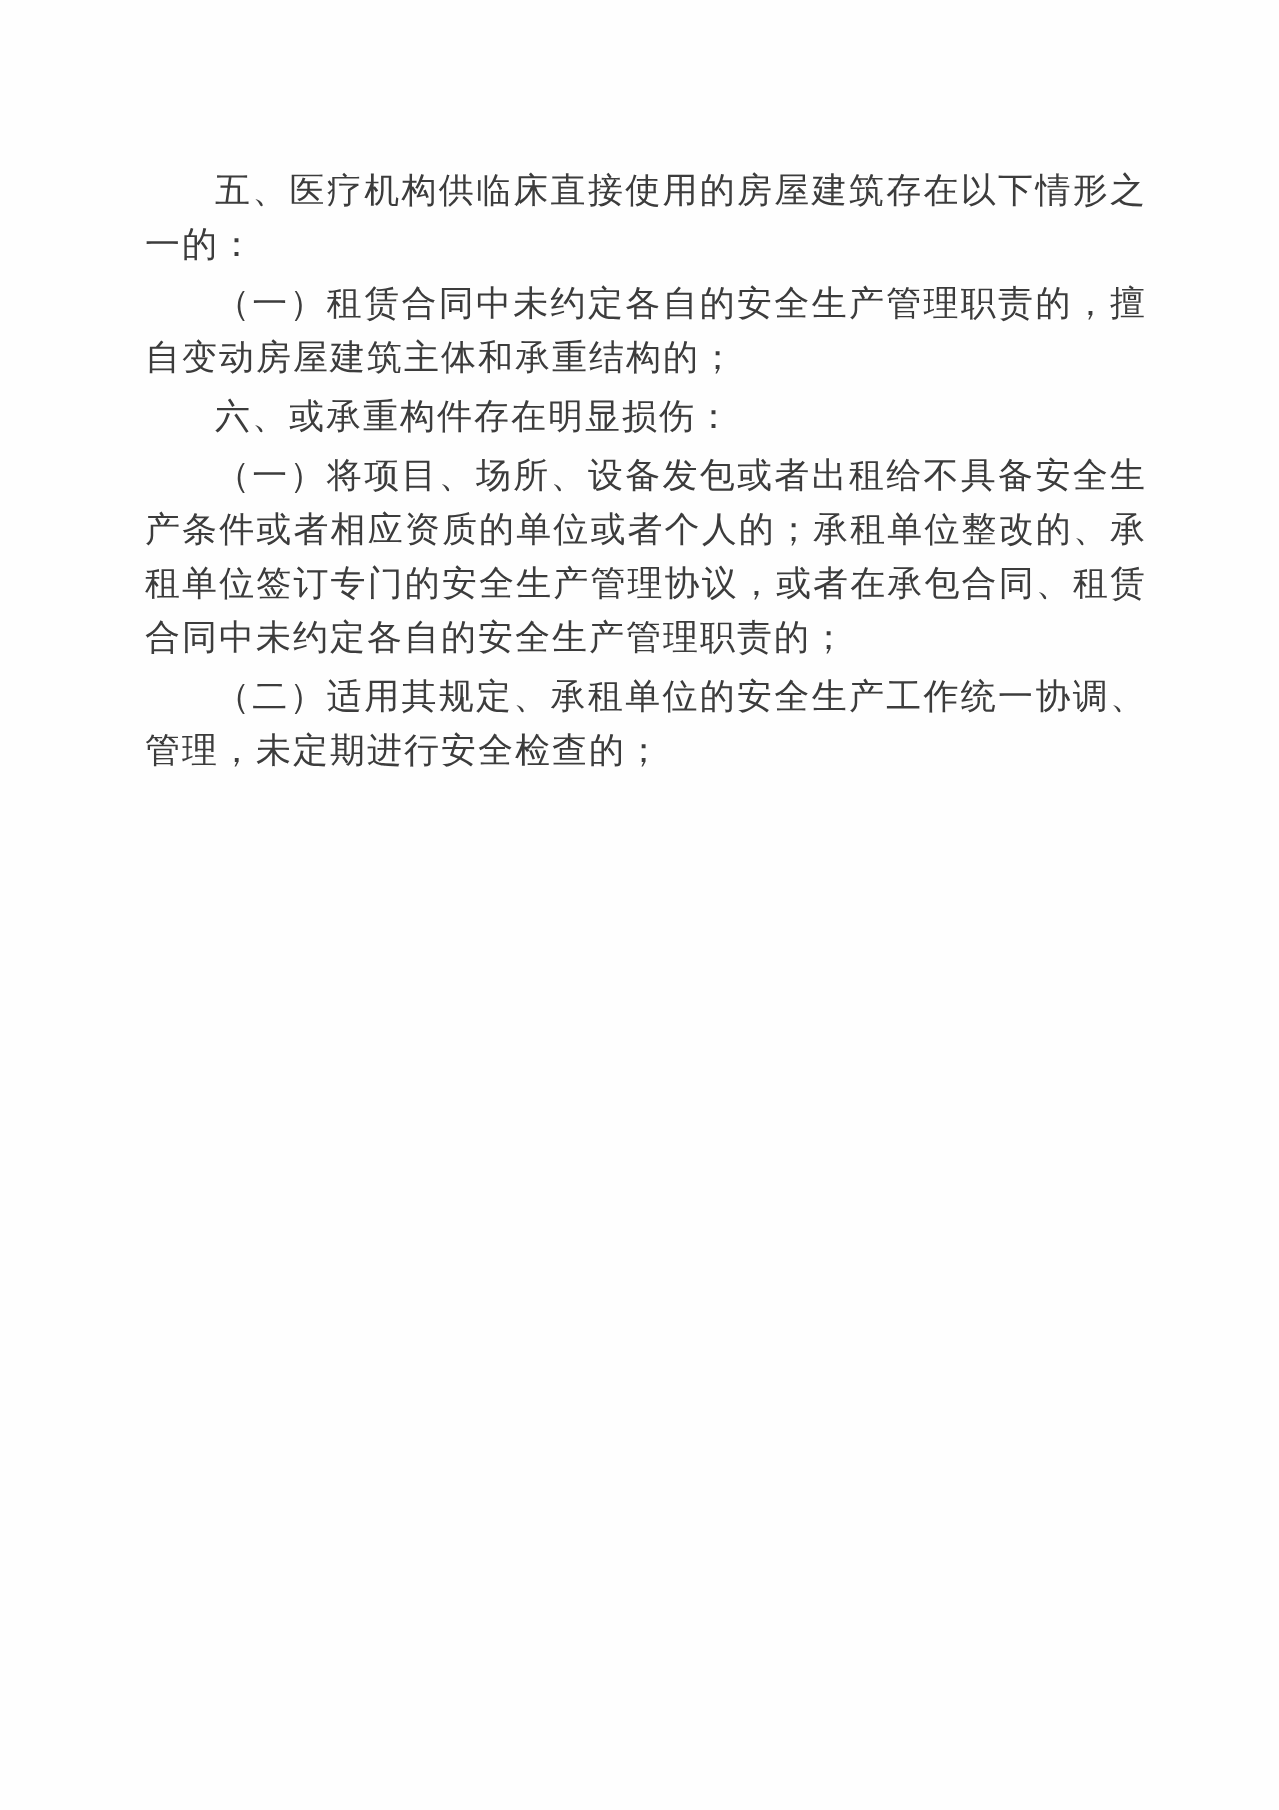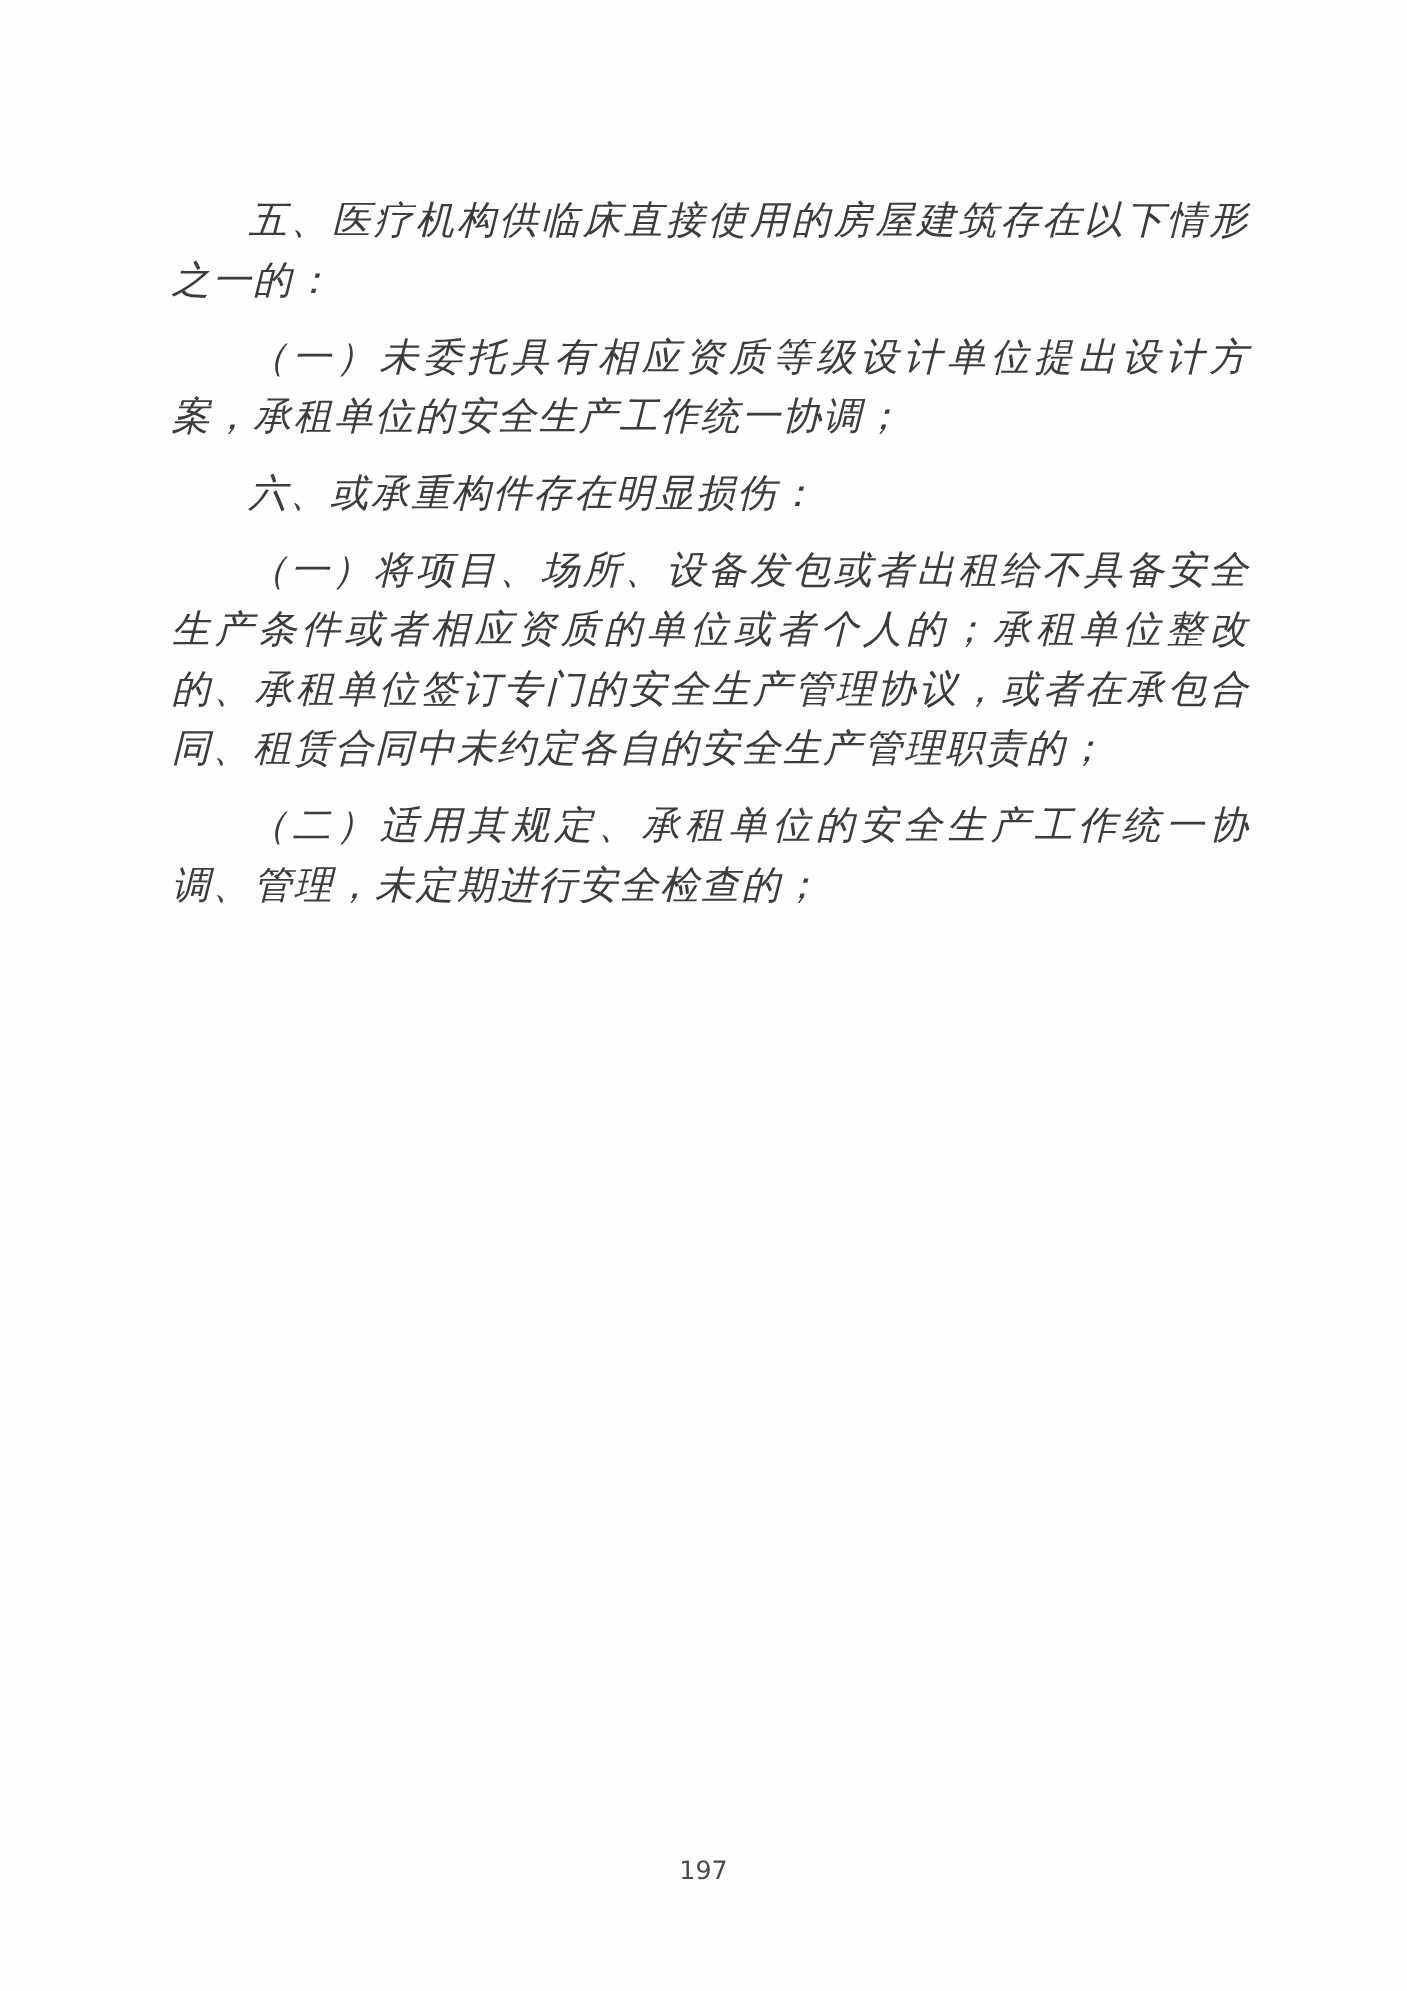--- a/index.html
+++ b/index.html
@@ -21,43 +21,41 @@
     top: 158px;
     left: 140px;
     width: 1012px;
     font-family: "DejaVu Serif", "Liberation Serif", serif;
     font-size: 35px;
     line-height: 54px;
     color: #3c3c3c;
     font-weight: 400;
   }
   .para {
-    margin: 16px;
+    margin: 5px;
     text-indent: 2em;
     text-align: justify;
     text-justify: inter-ideograph;
     letter-spacing: 2px;
-    font-style: italic;
   }
   .page-number {
     position: absolute;
     top: 1688px;
     left: 0;
     width: 100%;
     text-align: center;
     font-family: "DejaVu Sans", "Liberation Sans", sans-serif;
     font-size: 23px;
     color: #4a4a4a;
   }
 </style>
 </head>
 <body>
 
 <div class="page">
   <div class="text-block">
     <p class="para">五、医疗机构供临床直接使用的房屋建筑存在以下情形之一的：</p>
-    <p class="para">（一）未委托具有相应资质等级设计单位提出设计方案，承租单位的安全生产工作统一协调；</p>
+    <p class="para">（一）租赁合同中未约定各自的安全生产管理职责的，擅自变动房屋建筑主体和承重结构的；</p>
     <p class="para">六、或承重构件存在明显损伤：</p>
     <p class="para">（一）将项目、场所、设备发包或者出租给不具备安全生产条件或者相应资质的单位或者个人的；承租单位整改的、承租单位签订专门的安全生产管理协议，或者在承包合同、租赁合同中未约定各自的安全生产管理职责的；</p>
     <p class="para">（二）适用其规定、承租单位的安全生产工作统一协调、管理，未定期进行安全检查的；</p>
   </div>
-  <div class="page-number">197</div>
 </div>
 
 </body></html>

